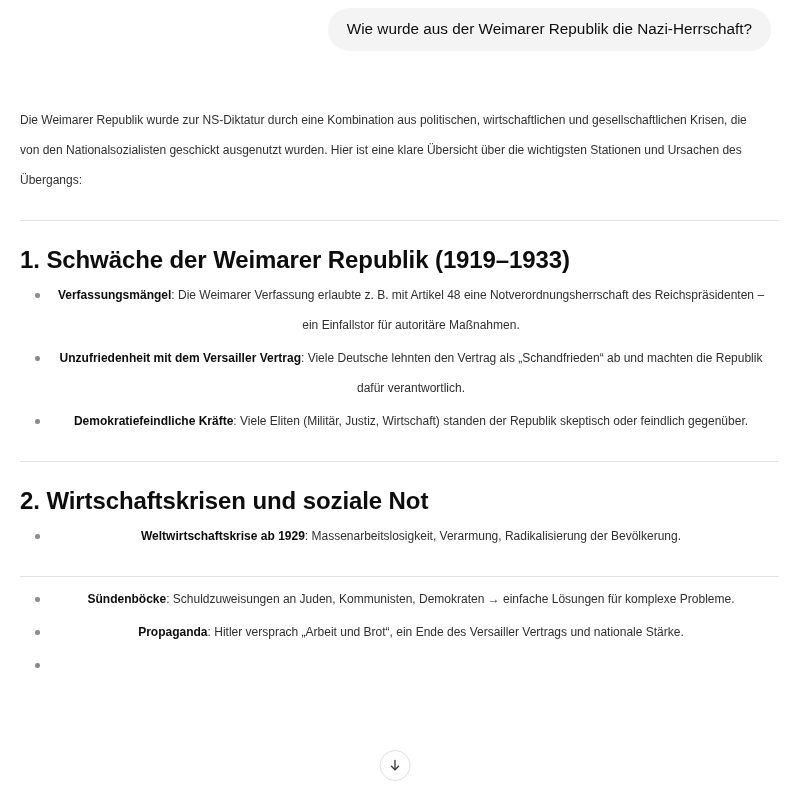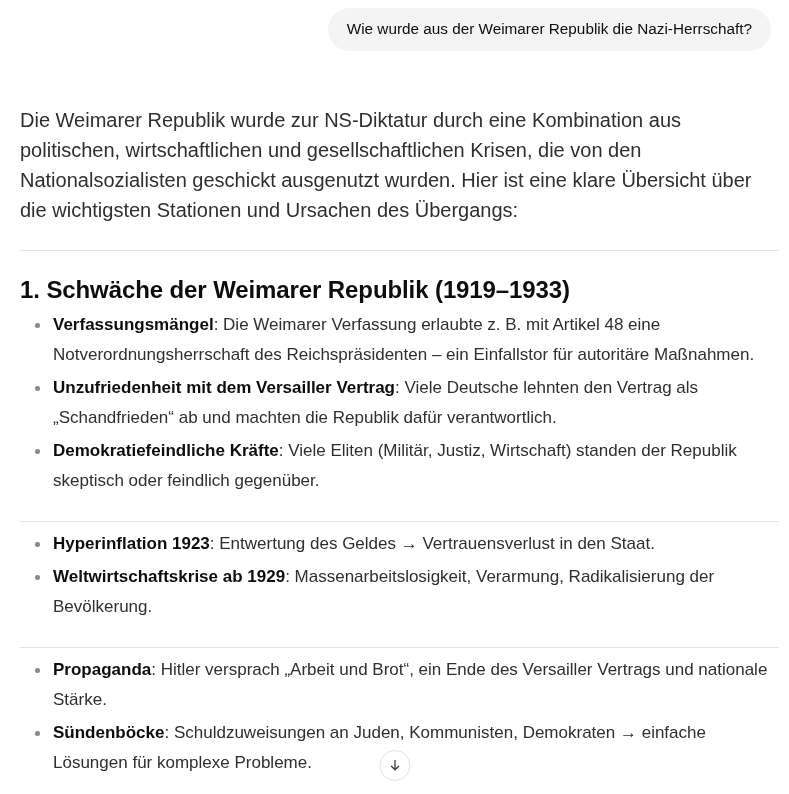--- a/index.html
+++ b/index.html
@@ -42,21 +42,21 @@
     max-width: 560px;
     white-space: nowrap;
   }
 
   
   .assistant {
     padding: 0 16px;
     box-sizing: border-box;
   }
   .intro {
-    font-size: 20px;
+    font-size: 12px;
     line-height: 30px;
     color: #2f2f2f;
     margin: 0;
     padding-top: 54px;
     max-width: 762px;
   }
 
   hr.sep {
     border: 0;
     border-top: 1px solid #e3e3e3;
@@ -76,23 +76,24 @@
 
   ul.bullets {
     list-style: none;
     margin: 0;
     padding: 7px 0 0 0;
   }
   ul.bullets > li {
     position: relative;
     padding: 0 0 0 33px;
     margin: 0 0 3px 0;
-    font-size: 17px;
+    font-size: 12px;
     line-height: 30px;
     color: #2f2f2f;
+    text-align: center;
   }
   ul.bullets > li::before {
     content: "";
     position: absolute;
     left: 15px;
     top: 13px;
     width: 4.5px;
     height: 4.5px;
     border-radius: 50%;
     background: #8a8a8a;
@@ -143,36 +144,34 @@
       </li>
       <li>
         <span class="lead">Unzufriedenheit mit dem Versailler Vertrag</span><span>: Viele Deutsche lehnten den Vertrag als „Schandfrieden“ ab und machten die Republik dafür verantwortlich.</span>
       </li>
       <li>
         <span class="lead">Demokratiefeindliche Kräfte</span><span>: Viele Eliten (Militär, Justiz, Wirtschaft) standen der Republik skeptisch oder feindlich gegenüber.</span>
       </li>
     </ul>
 
     <hr class="sep">
+    <h3 class="section-heading">2. Wirtschaftskrisen und soziale Not</h3>
     <ul class="bullets">
-      <li>
-        <span class="lead">Hyperinflation 1923</span><span>: Entwertung des Geldes → Vertrauensverlust in den Staat.</span>
-      </li>
       <li>
         <span class="lead">Weltwirtschaftskrise ab 1929</span><span>: Massenarbeitslosigkeit, Verarmung, Radikalisierung der Bevölkerung.</span>
       </li>
     </ul>
 
     <hr class="sep">
     <ul class="bullets">
       <li>
-        <span class="lead">Propaganda</span><span>: Hitler versprach „Arbeit und Brot“, ein Ende des Versailler Vertrags und nationale Stärke.</span>
+        <span class="lead">Sündenböcke</span><span>: Schuldzuweisungen an Juden, Kommunisten, Demokraten → einfache Lösungen für komplexe Probleme.</span>
       </li>
       <li>
-        <span class="lead">Sündenböcke</span><span>: Schuldzuweisungen an Juden, Kommunisten, Demokraten → einfache Lösungen für komplexe Probleme.</span>
+        <span class="lead">Propaganda</span><span>: Hitler versprach „Arbeit und Brot“, ein Ende des Versailler Vertrags und nationale Stärke.</span>
       </li>
       <li>
         
       </li>
     </ul>
 
   </div>
 </div>
 
 <div class="scroll-btn">

